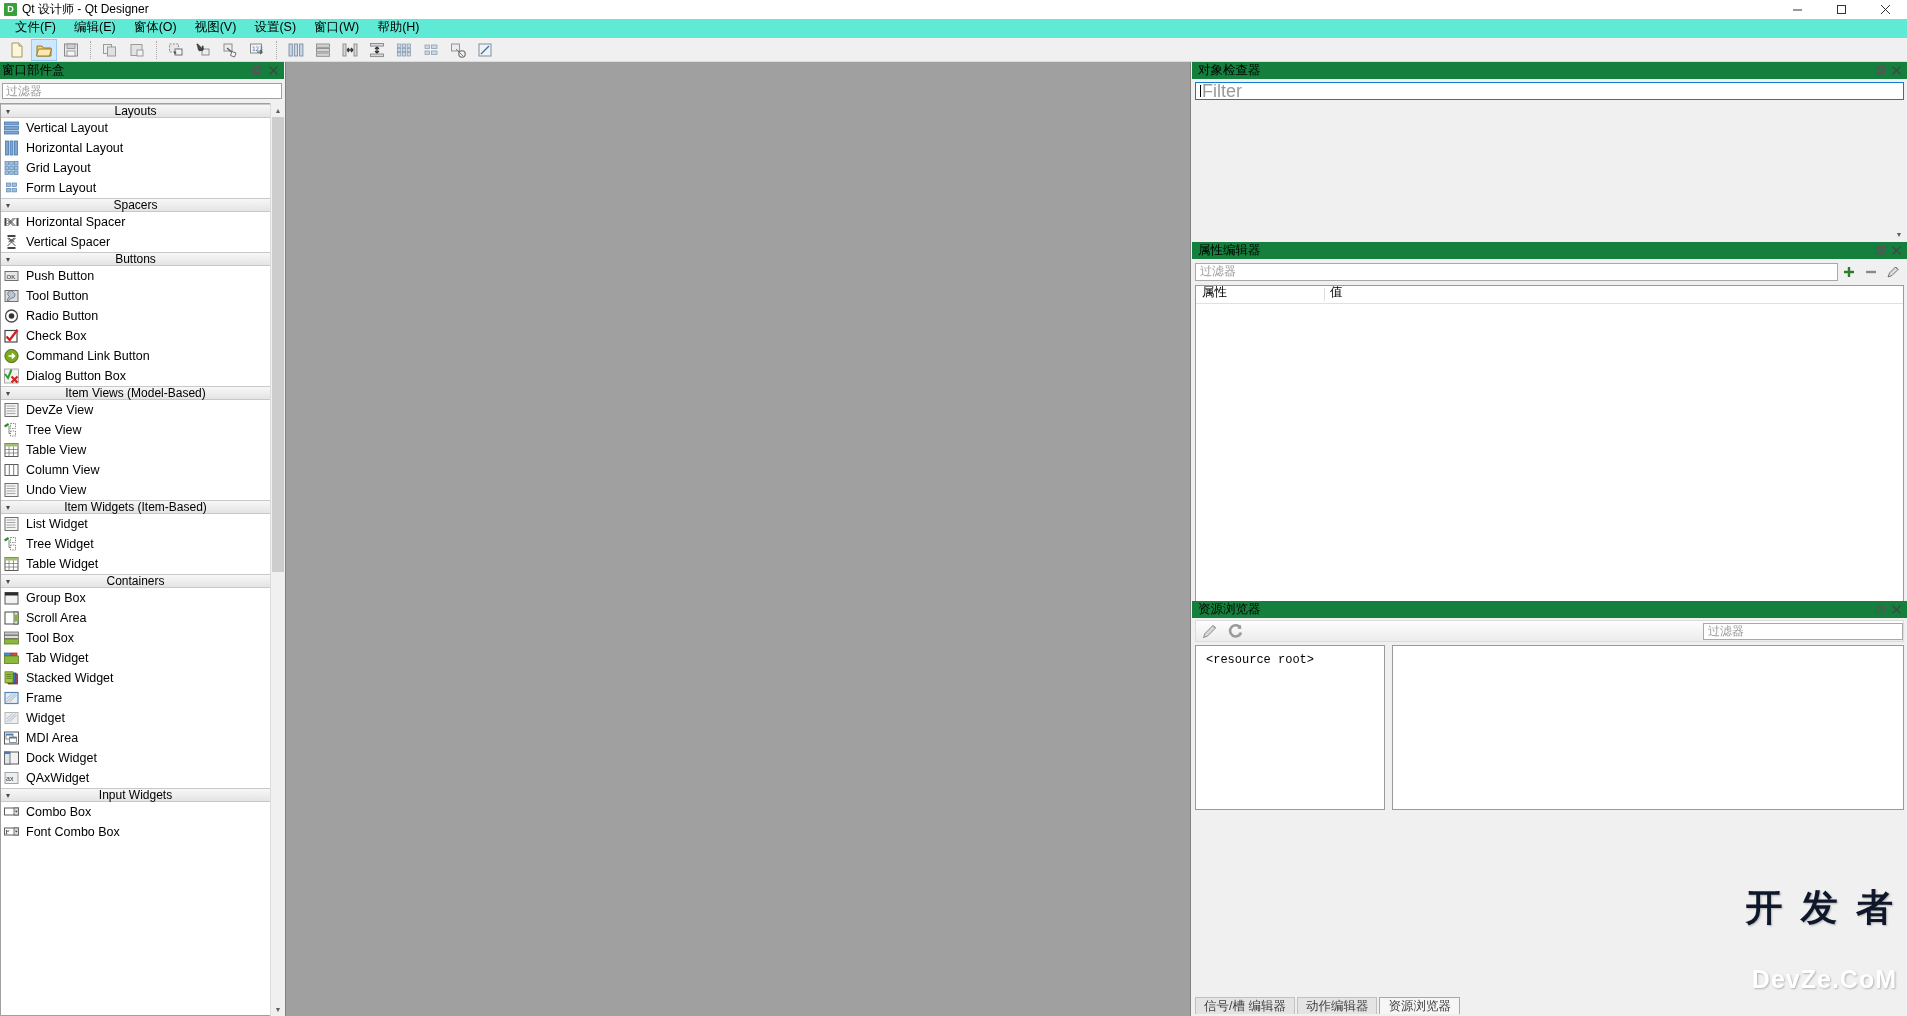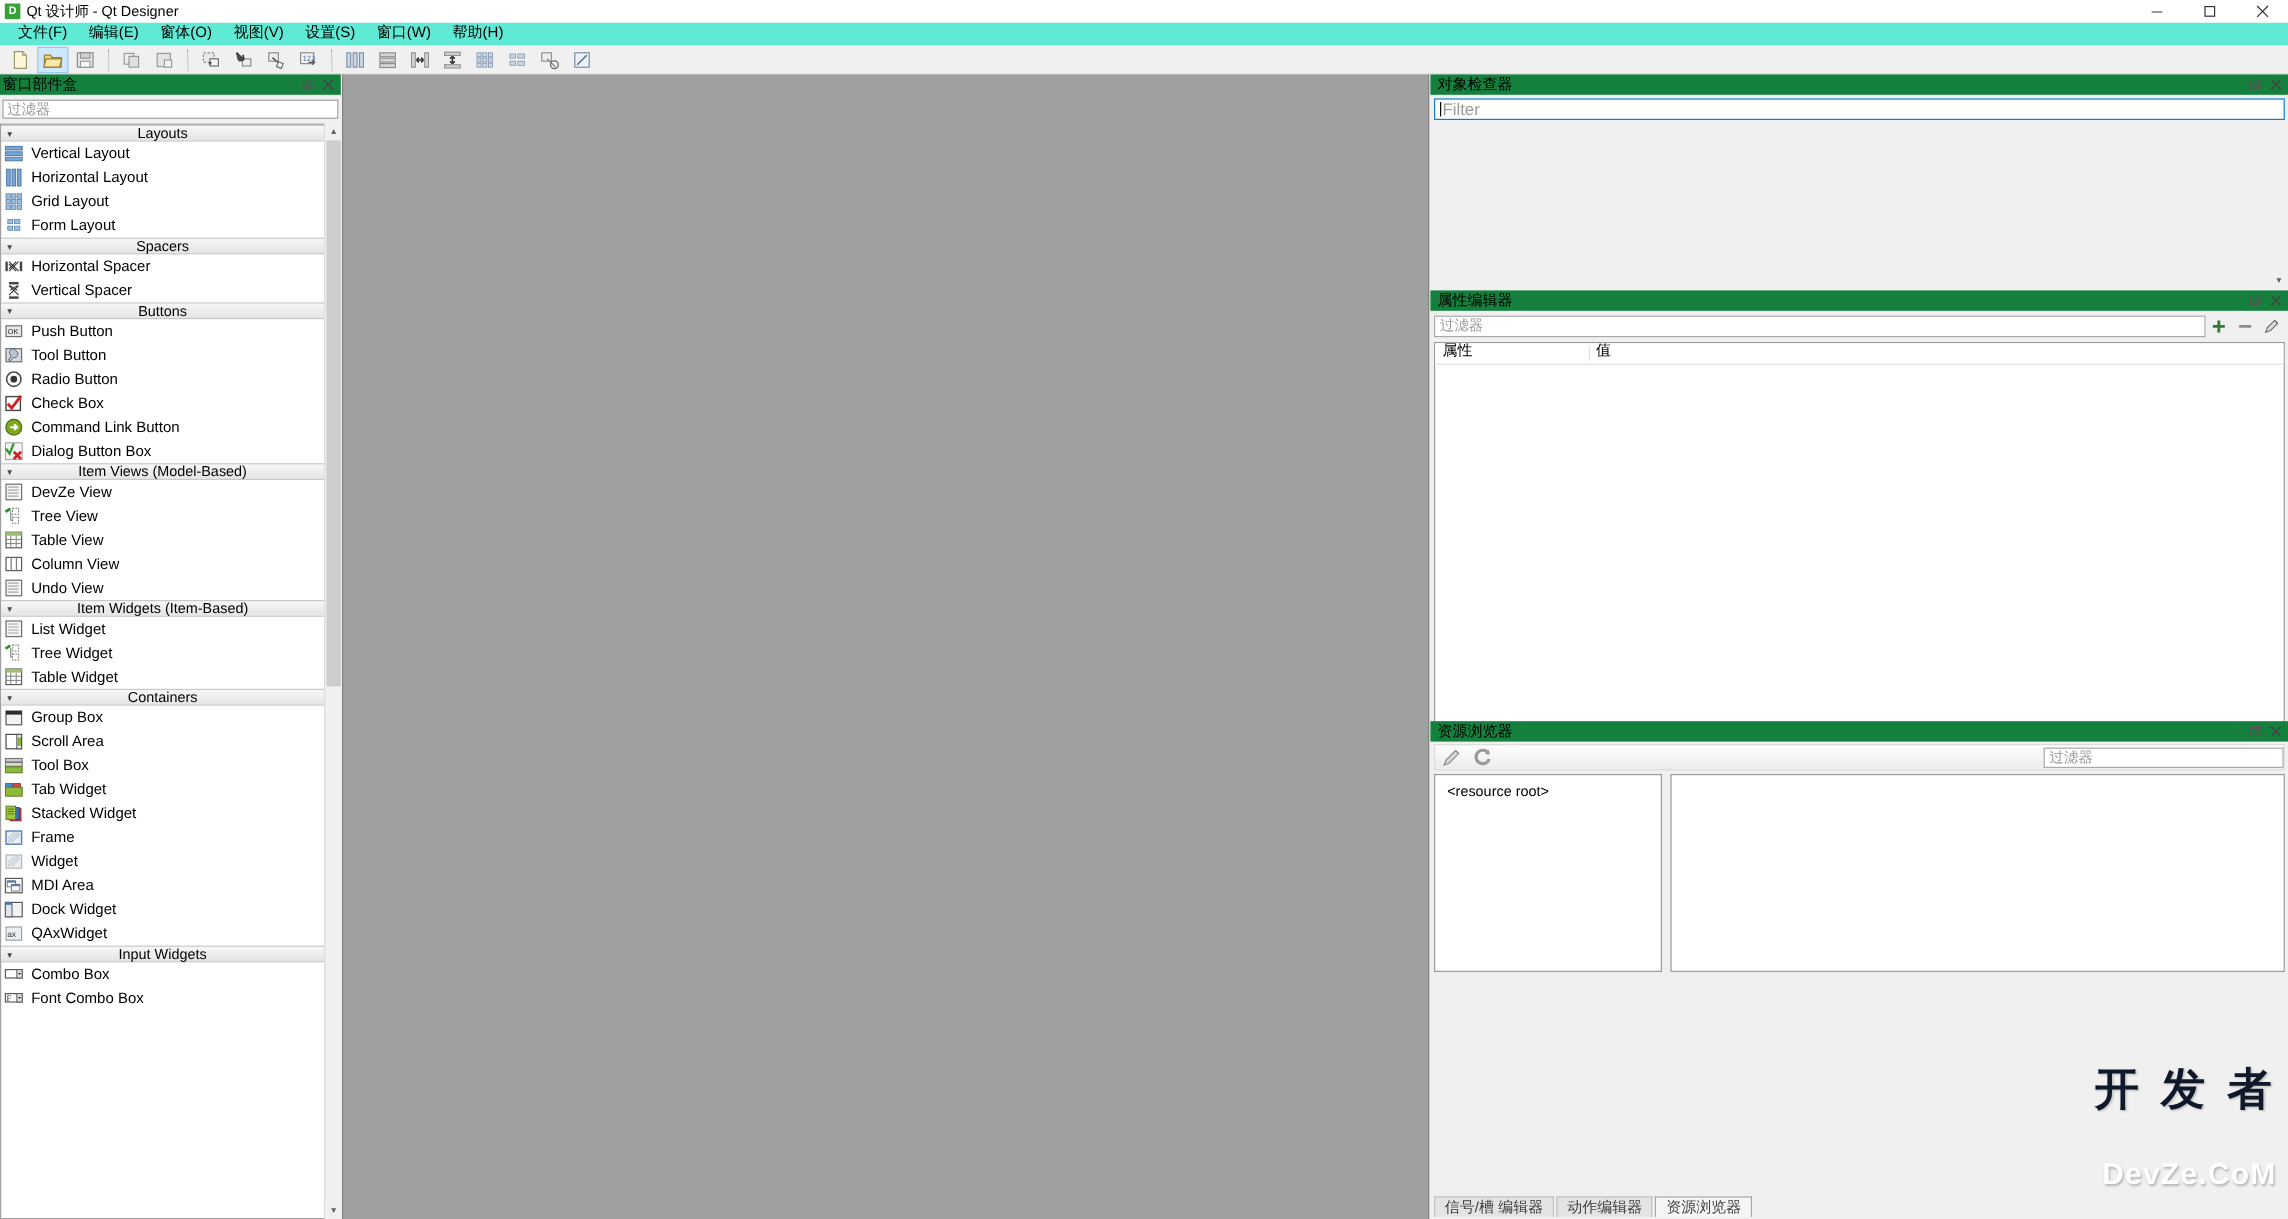--- a/index.html
+++ b/index.html
@@ -109,21 +109,21 @@
   
   #objinspector { left:1192px; top:62px; width:715px; height:180px; }
   #propeditor   { left:1192px; top:242px; width:715px; height:359px; }
   #resbrowser   { left:1192px; top:601px; width:715px; height:415px; }
 
   .ins-filter {
     margin:3px 3px 0 3px; height:18px; background:#fff;
     border:1px solid #0a7cd4; display:flex; align-items:center; padding-left:4px;
   }
   .ins-filter .caret { width:1px; height:12px; background:#000; margin-right:1px; }
-  .ins-filter span { color:#9a9a9a; font-size:14px; }
+  .ins-filter span { color:#9a9a9a; font-size:18px; }
 
   .tree-area {
     margin:4px 3px 3px 3px; background:#fff; border:1px solid #9a9a9a;
     position:relative; overflow:hidden;
   }
   .tree-head {
     height:18px; background:#fff; border-bottom:1px solid #e0e0e0;
     display:flex; align-items:flex-end; font-size:12.5px; position:relative;
   }
   .th-col { padding:0 0 2px 6px; position:relative; }
@@ -150,21 +150,21 @@
   .rb-filterwrap { margin-left:auto; display:flex; align-items:center; }
   .rb-filter {
     width:200px; height:17px; background:#fff; border:1px solid #a9a9a9;
     display:flex; align-items:center; padding-left:4px;
   }
   .rb-filter span { color:#9a9a9a; font-size:12px; }
   .rb-split { margin:3px 3px 0 3px; display:flex; height:165px; }
   .rb-left { width:190px; background:#fff; border:1px solid #9a9a9a; padding:6px 0 0 10px; }
   .rb-gap { width:7px; }
   .rb-right { flex:1; background:#fff; border:1px solid #9a9a9a; }
-  .res-root { font-family:Liberation Sans, sans-serif; font-size:12px; }
+  .res-root { font-family:Liberation Mono, monospace; font-size:12px; }
 
   .bottom-tabs {
     position:absolute; left:3px; bottom:2px; display:flex; align-items:flex-end;
   }
   .btab {
     height:17px; padding:0 8px; font-size:12.5px; display:flex; align-items:center;
     background:#e4e4e4; border:1px solid #c0c0c0; border-bottom:none; margin-right:2px;
     color:#404040;
   }
   .btab.sel { background:#f6f6f6; border-color:#a8a8a8; }

